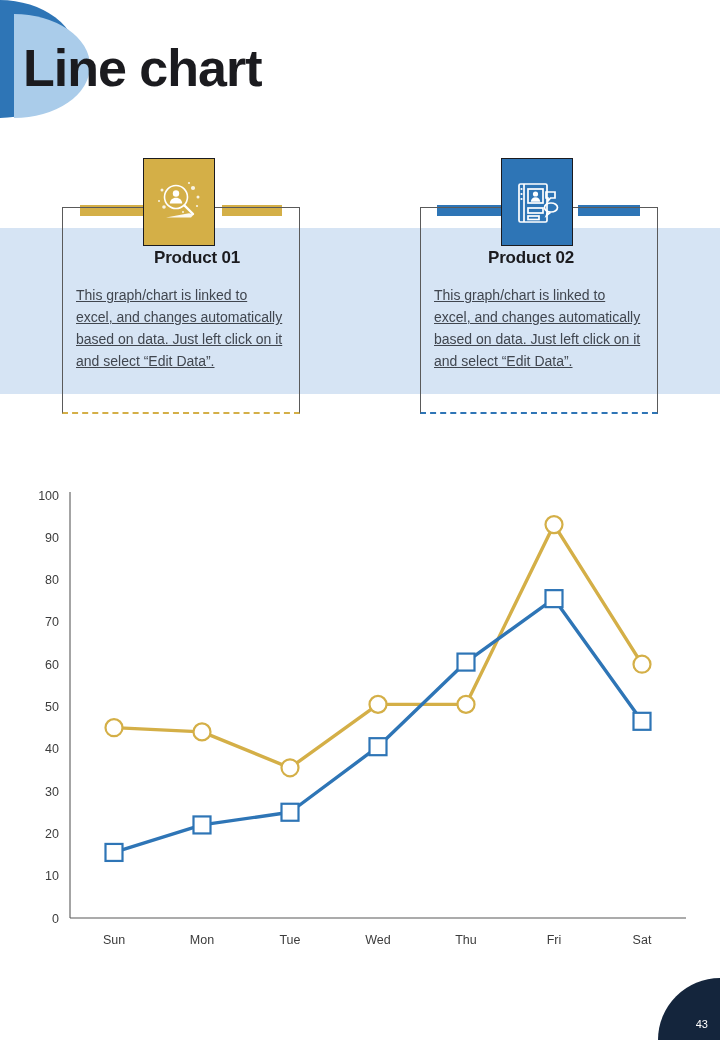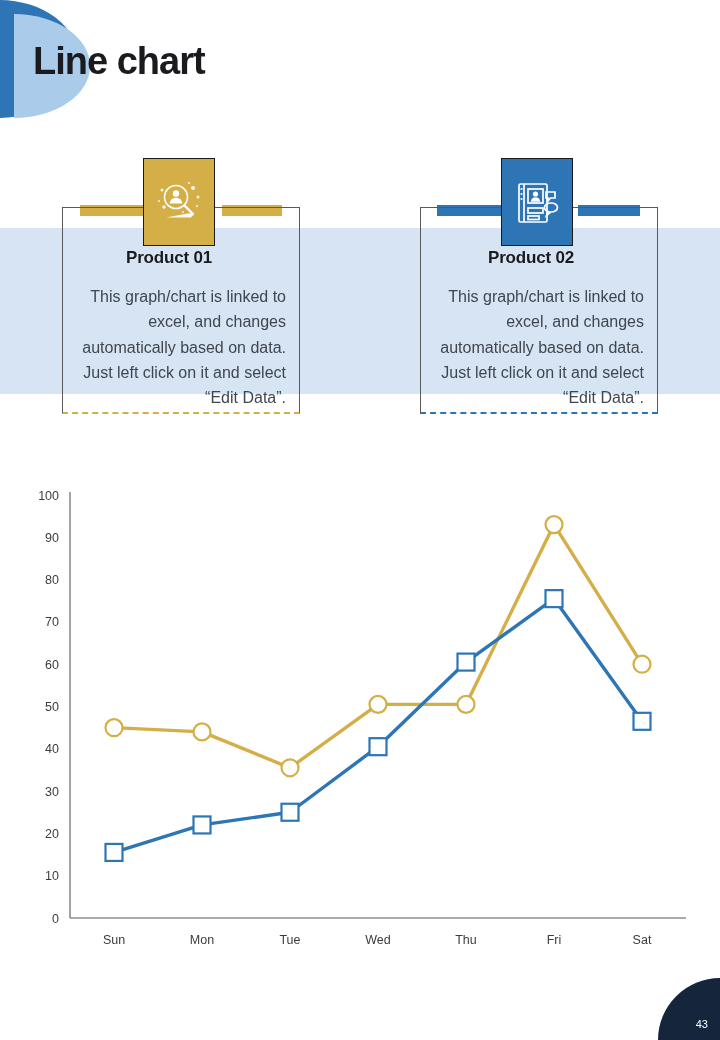--- a/index.html
+++ b/index.html
@@ -16,22 +16,22 @@
     border-top-right-radius:78px 59px;
     border-bottom-right-radius:78px 59px;
   }
   .deco-light{
     position:absolute;left:14px;top:14px;width:76px;height:104px;
     background:#AACCEA;
     border-top-right-radius:76px 52px;
     border-bottom-right-radius:76px 52px;
   }
   .page-title{
-    position:absolute;left:33px;top:42px;
-    font-size:38px;font-weight:bold;letter-spacing:-1px;
+    position:absolute;left:23px;top:42px;
+    font-size:52px;font-weight:bold;letter-spacing:-1px;
     color:#1B1B1F;line-height:1;z-index:5;
   }
 
   
   .band{
     position:absolute;left:0;top:228px;width:720px;height:166px;
     background:#D6E4F4;
   }
 
   
@@ -54,26 +54,26 @@
     border:1.5px solid #1B1B1F;box-sizing:border-box;
     display:flex;align-items:center;justify-content:center;
   }
   .icon-1{left:143px;background:#D4AF47;}
   .icon-2{left:501px;background:#2E75B6;}
 
   .card-title{
     position:absolute;width:238px;text-align:center;top:248px;
     font-size:17px;font-weight:bold;color:#1B1B1F;letter-spacing:-.2px;
   }
-  .ct-1{left:50px;}
+  .ct-1{left:78px;}
   .ct-2{left:412px;}
 
   .card-body{
-    position:absolute;width:210px;text-align:right;top:284px;
-    font-size:16px;line-height:1.58;color:#40464F;
+    position:absolute;width:210px;text-align:left;top:284px;
+    font-size:14px;line-height:1.58;color:#40464F;text-decoration:underline;
   }
   .cb-1{left:76px;}
   .cb-2{left:434px;}
 
   
   .chart-wrap{position:absolute;left:0;top:470px;width:720px;height:490px;}
   .chart-svg{display:block;}
   .ytick{font-size:12.5px;fill:#3C3C3C;text-anchor:end;font-family:"Liberation Sans",sans-serif;}
   .xtick{font-size:12.5px;fill:#3C3C3C;text-anchor:middle;font-family:"Liberation Sans",sans-serif;}
 

